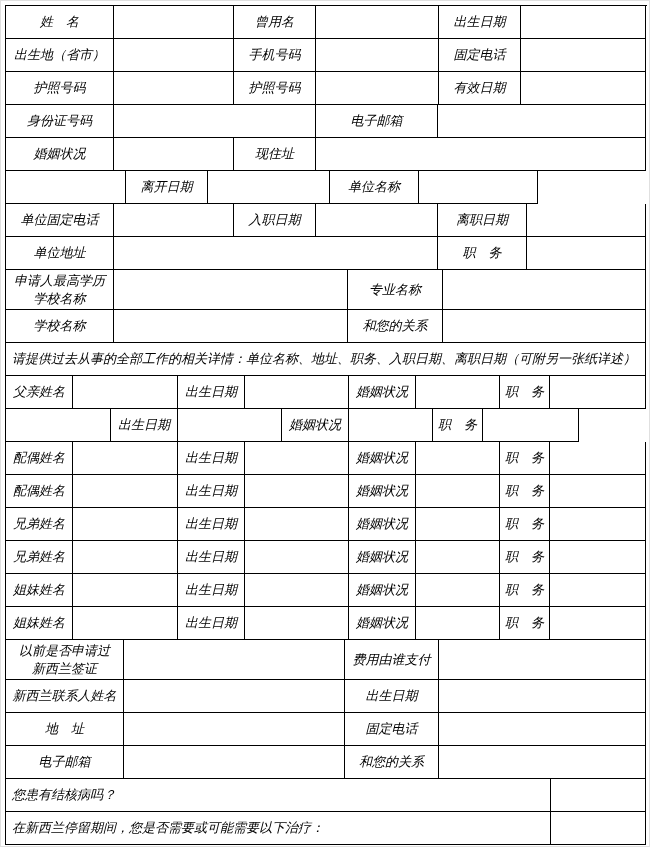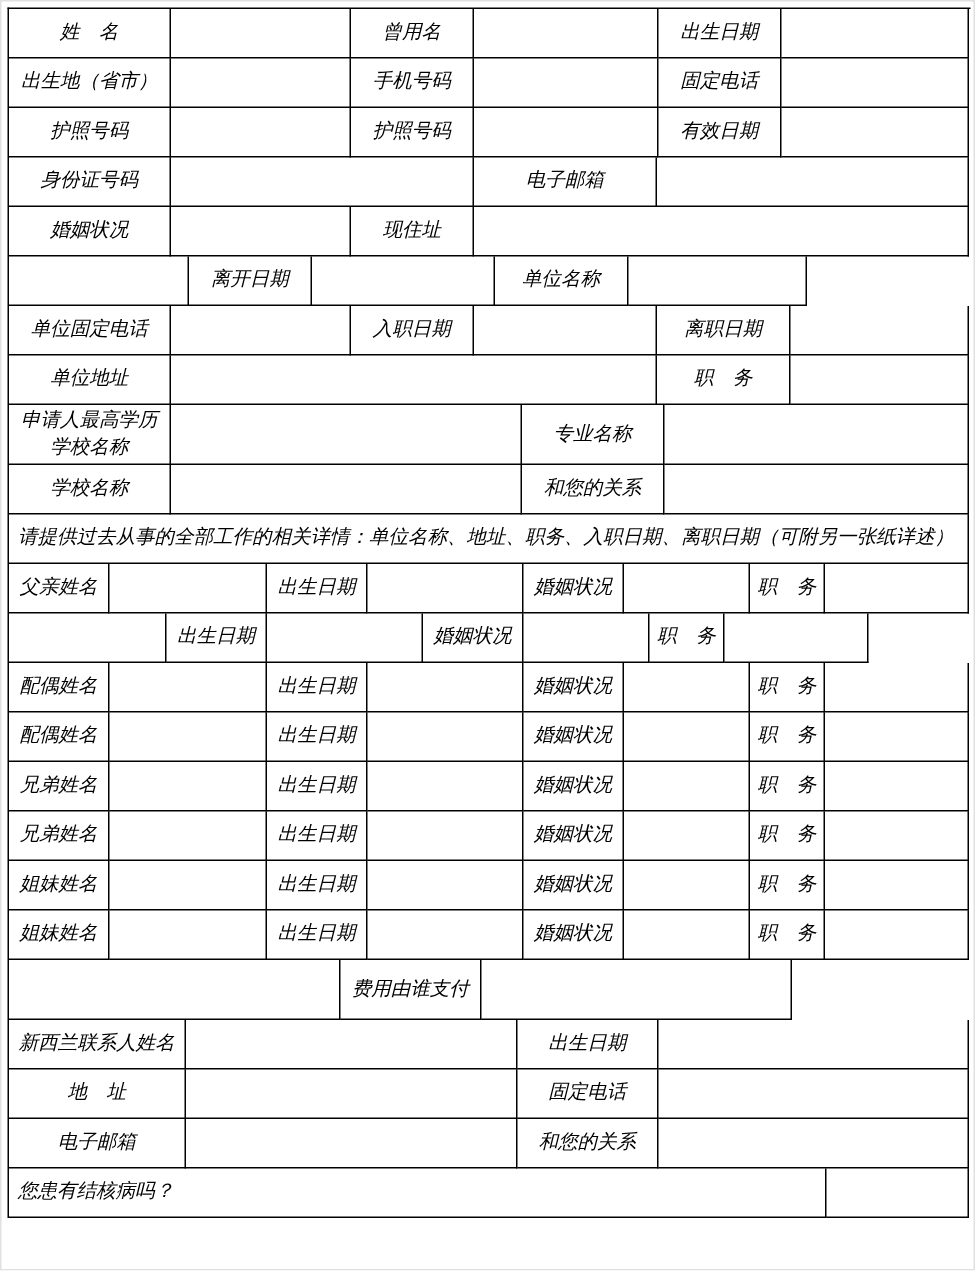--- a/index.html
+++ b/index.html
@@ -189,20 +189,22 @@
       <div class="c w105"></div>
       <div class="c w67">出生日期</div>
       <div class="c w104"></div>
       <div class="c w67">婚姻状况</div>
       <div class="c w84"></div>
       <div class="c w50">职　务</div>
       <div class="c w96"></div>
     </div>
 
     <div class="r h40">
+      <div class="c w118">以前是否申请过
+新西兰签证</div>
       <div class="c w221"></div>
       <div class="c w94">费用由谁支付</div>
       <div class="c w207"></div>
     </div>
 
     <div class="r">
       <div class="c w118">新西兰联系人姓名</div>
       <div class="c w221"></div>
       <div class="c w94">出生日期</div>
       <div class="c w207"></div>
@@ -220,15 +222,19 @@
       <div class="c w221"></div>
       <div class="c w94">和您的关系</div>
       <div class="c w207"></div>
     </div>
 
     <div class="r">
       <div class="c t w545">您患有结核病吗？</div>
       <div class="c w95"></div>
     </div>
 
+    <div class="r">
+      <div class="c t w545">在新西兰停留期间，您是否需要或可能需要以下治疗：</div>
+      <div class="c w95"></div>
+    </div>
 
   </div>
 </div>
 
 </body></html>

